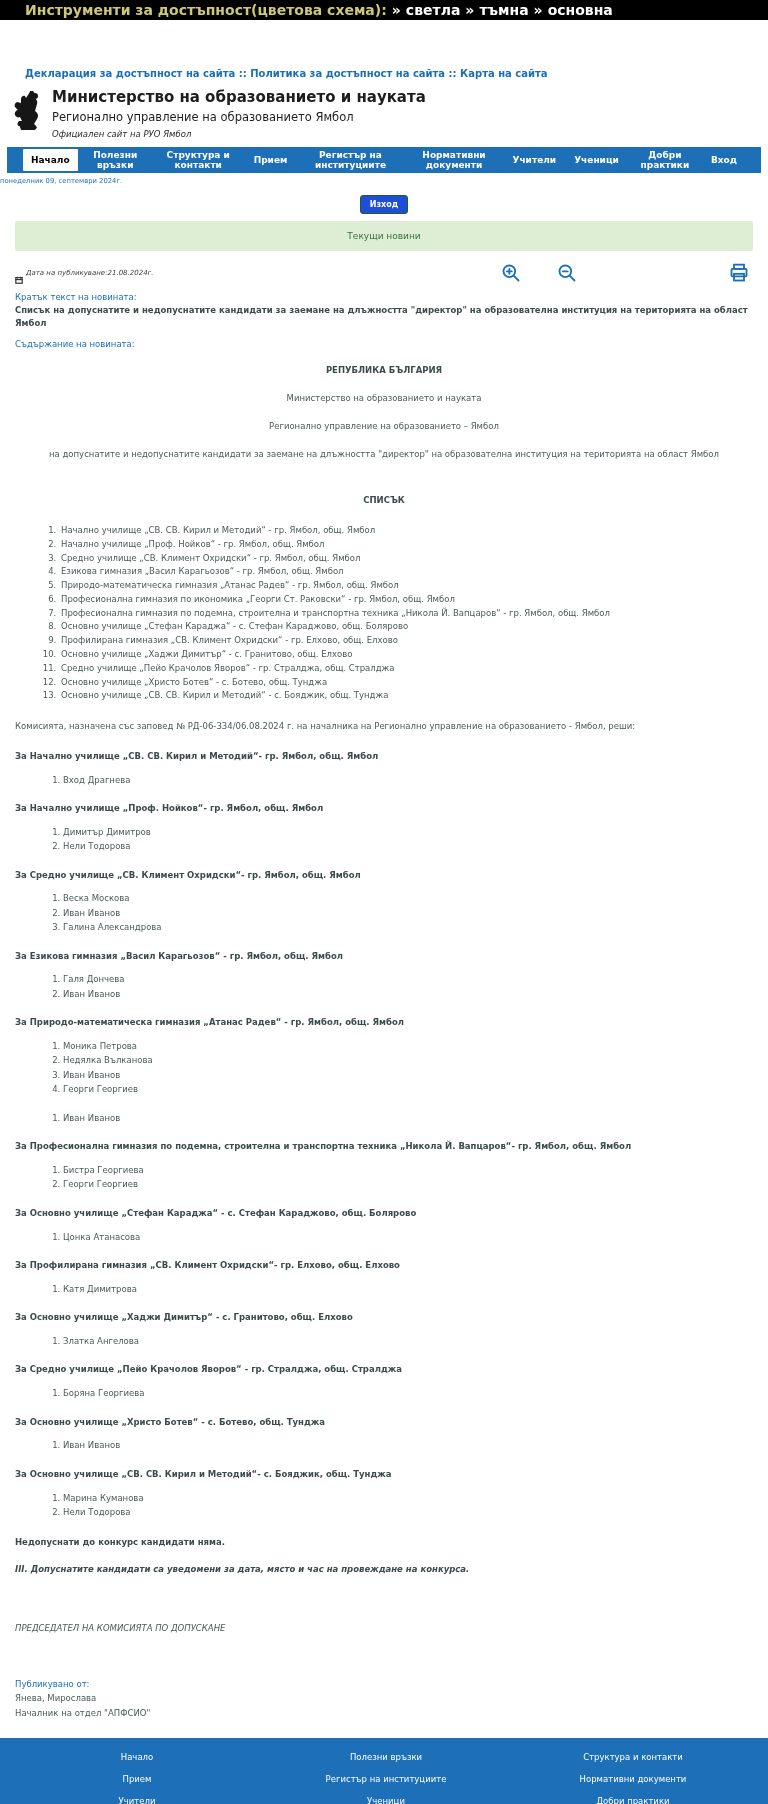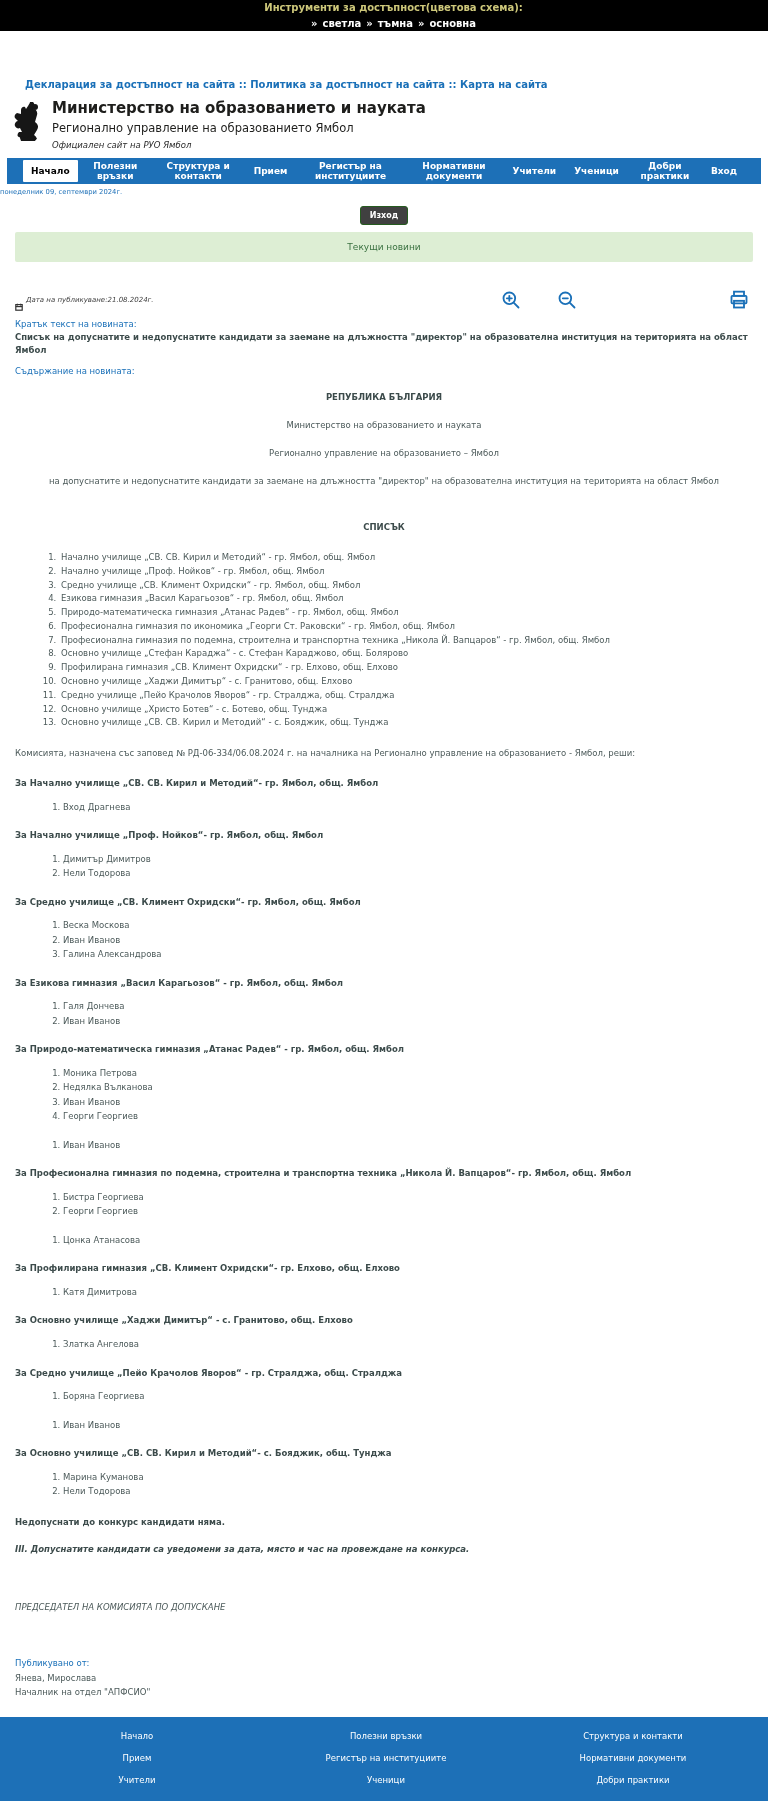--- a/index.html
+++ b/index.html
@@ -7,25 +7,24 @@
   body {
     width: 768px;
     font-family: "DejaVu Sans", sans-serif;
     color:#4c5a5a;
   }
   a { text-decoration: none; text-align: center; }
 
   
   .accessbar {
     background:#000; color:#fff;
-    font-size:10px; font-weight:bold;
+    font-size:14px; font-weight:bold;
     padding:2px 6px 2px 25px;
     display:flex; align-items:center; gap:5px;
     white-space:nowrap;
-    flex-direction:column;
   }
   .acc-label { color:#cdc77a; }
   .acc-opts { display:flex; gap:5px; }
   .acc-sep { color:#fff; }
   .acc-opt { color:#fff; }
 
   
   .toplinks {
     font-size:10px; font-weight:bold;
     padding:3px 25px 4px;
@@ -51,33 +50,33 @@
     font-size:9px; font-weight:bold;
     gap:2px;
   }
   .nav-item { color:#fff; display:flex; align-items:center; padding:0 8px; }
   .nav-item.active { background:#fff; color:#000; margin:2px 0; border-radius:1px; }
 
   .dateline { font-size:6.8px; color:#1d70b8; padding:4px 0 2px; }
 
   .logout-row { text-align:center; margin:5px 0 7px; }
   .logout-btn {
-    background:#404040; color:#fff; border:1px solid #265c1f;
+    background:#1d4ed8; color:#fff; border:1px solid #265c1f;
     font-size:8px; font-weight:bold; font-family:inherit;
     padding:4px 9px; border-radius:3px; cursor:pointer;
   }
 
   .news-banner {
     background:#ddeed4; color:#3a7140;
     margin:4px 15px; padding:10px 0;
     text-align:center; font-size:9px; border-radius:2px;
   }
 
   
-  .pubrow { display:flex; align-items:center; margin:28px 15px 0; }
+  .pubrow { display:flex; align-items:center; margin:12px 15px 0; }
   .cal-icon { width:8px; height:8px; margin-right:3px; }
   .cal-icon svg { width:100%; height:100%; stroke:#333; fill:none; stroke-width:1.5; }
   .pubdate { font-size:7px; font-style:italic; color:#3c3c3c; }
   .tool-icon { width:20px; height:20px; cursor:pointer; }
   .tool-icon svg { width:100%; height:100%; stroke:#1a70b8; fill:none; stroke-width:2.2; stroke-linecap:round; }
   .zin { margin-left:auto; }
   .zout { margin-left:36px; }
   .prn { margin-left:152px; margin-right:4px; }
 
   .label-blue { color:#1a70b8; font-size:8.5px; margin:9px 15px 1px; }
@@ -258,35 +257,37 @@
         <li>Георги Георгиев</li>
       </ol>
       <ol class="cands">
         <li>Иван Иванов</li>
       </ol>
       <div class="section-h">За Професионална гимназия по подемна, строителна и транспортна техника „Никола Й. Вапцаров“- гр. Ямбол, общ. Ямбол</div>
       <ol class="cands">
         <li>Бистра Георгиева</li>
         <li>Георги Георгиев</li>
       </ol>
+      <div class="section-h">За Основно училище „Стефан Караджа“ - с. Стефан Караджово, общ. Болярово</div>
       <ol class="cands">
         <li>Цонка Атанасова</li>
       </ol>
       <div class="section-h">За Профилирана гимназия „СВ. Климент Охридски“- гр. Елхово, общ. Елхово</div>
       <ol class="cands">
         <li>Катя Димитрова</li>
       </ol>
       <div class="section-h">За Основно училище „Хаджи Димитър“ - с. Гранитово, общ. Елхово</div>
       <ol class="cands">
         <li>Златка Ангелова</li>
       </ol>
       <div class="section-h">За Средно училище „Пейо Крачолов Яворов“ - гр. Стралджа, общ. Стралджа</div>
       <ol class="cands">
         <li>Боряна Георгиева</li>
       </ol>
+      <div class="section-h">За Основно училище „Христо Ботев“ - с. Ботево, общ. Тунджа</div>
       <ol class="cands">
         <li>Иван Иванов</li>
       </ol>
       <div class="section-h">За Основно училище „СВ. СВ. Кирил и Методий“- с. Бояджик, общ. Тунджа</div>
       <ol class="cands">
         <li>Марина Куманова</li>
         <li>Нели Тодорова</li>
       </ol>
     </div>
 

